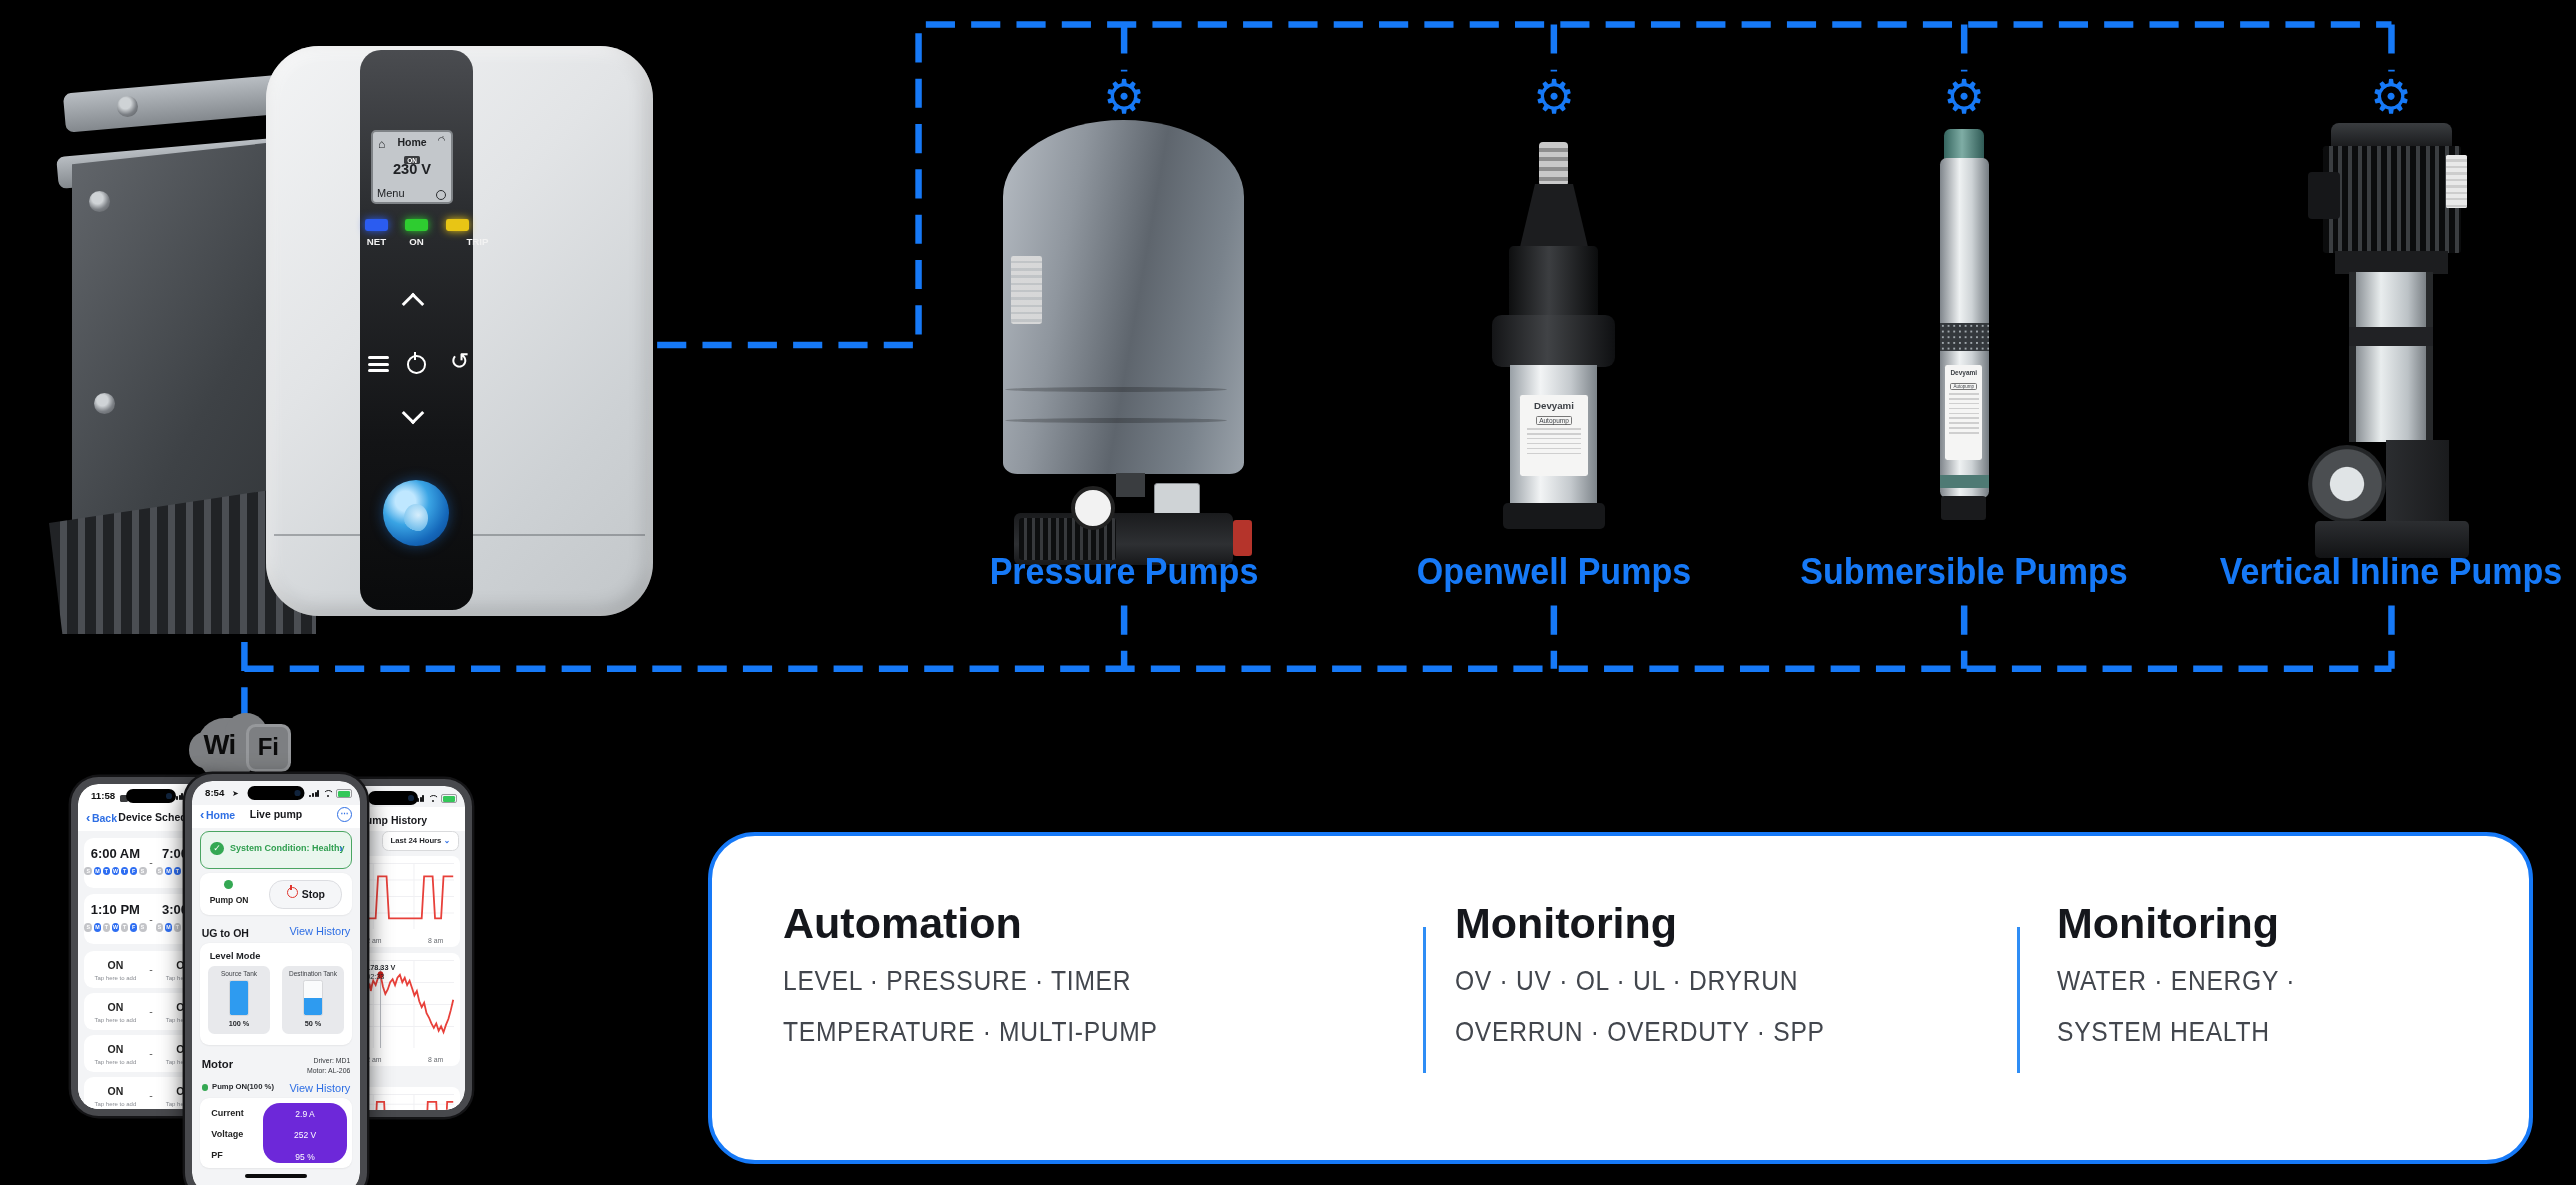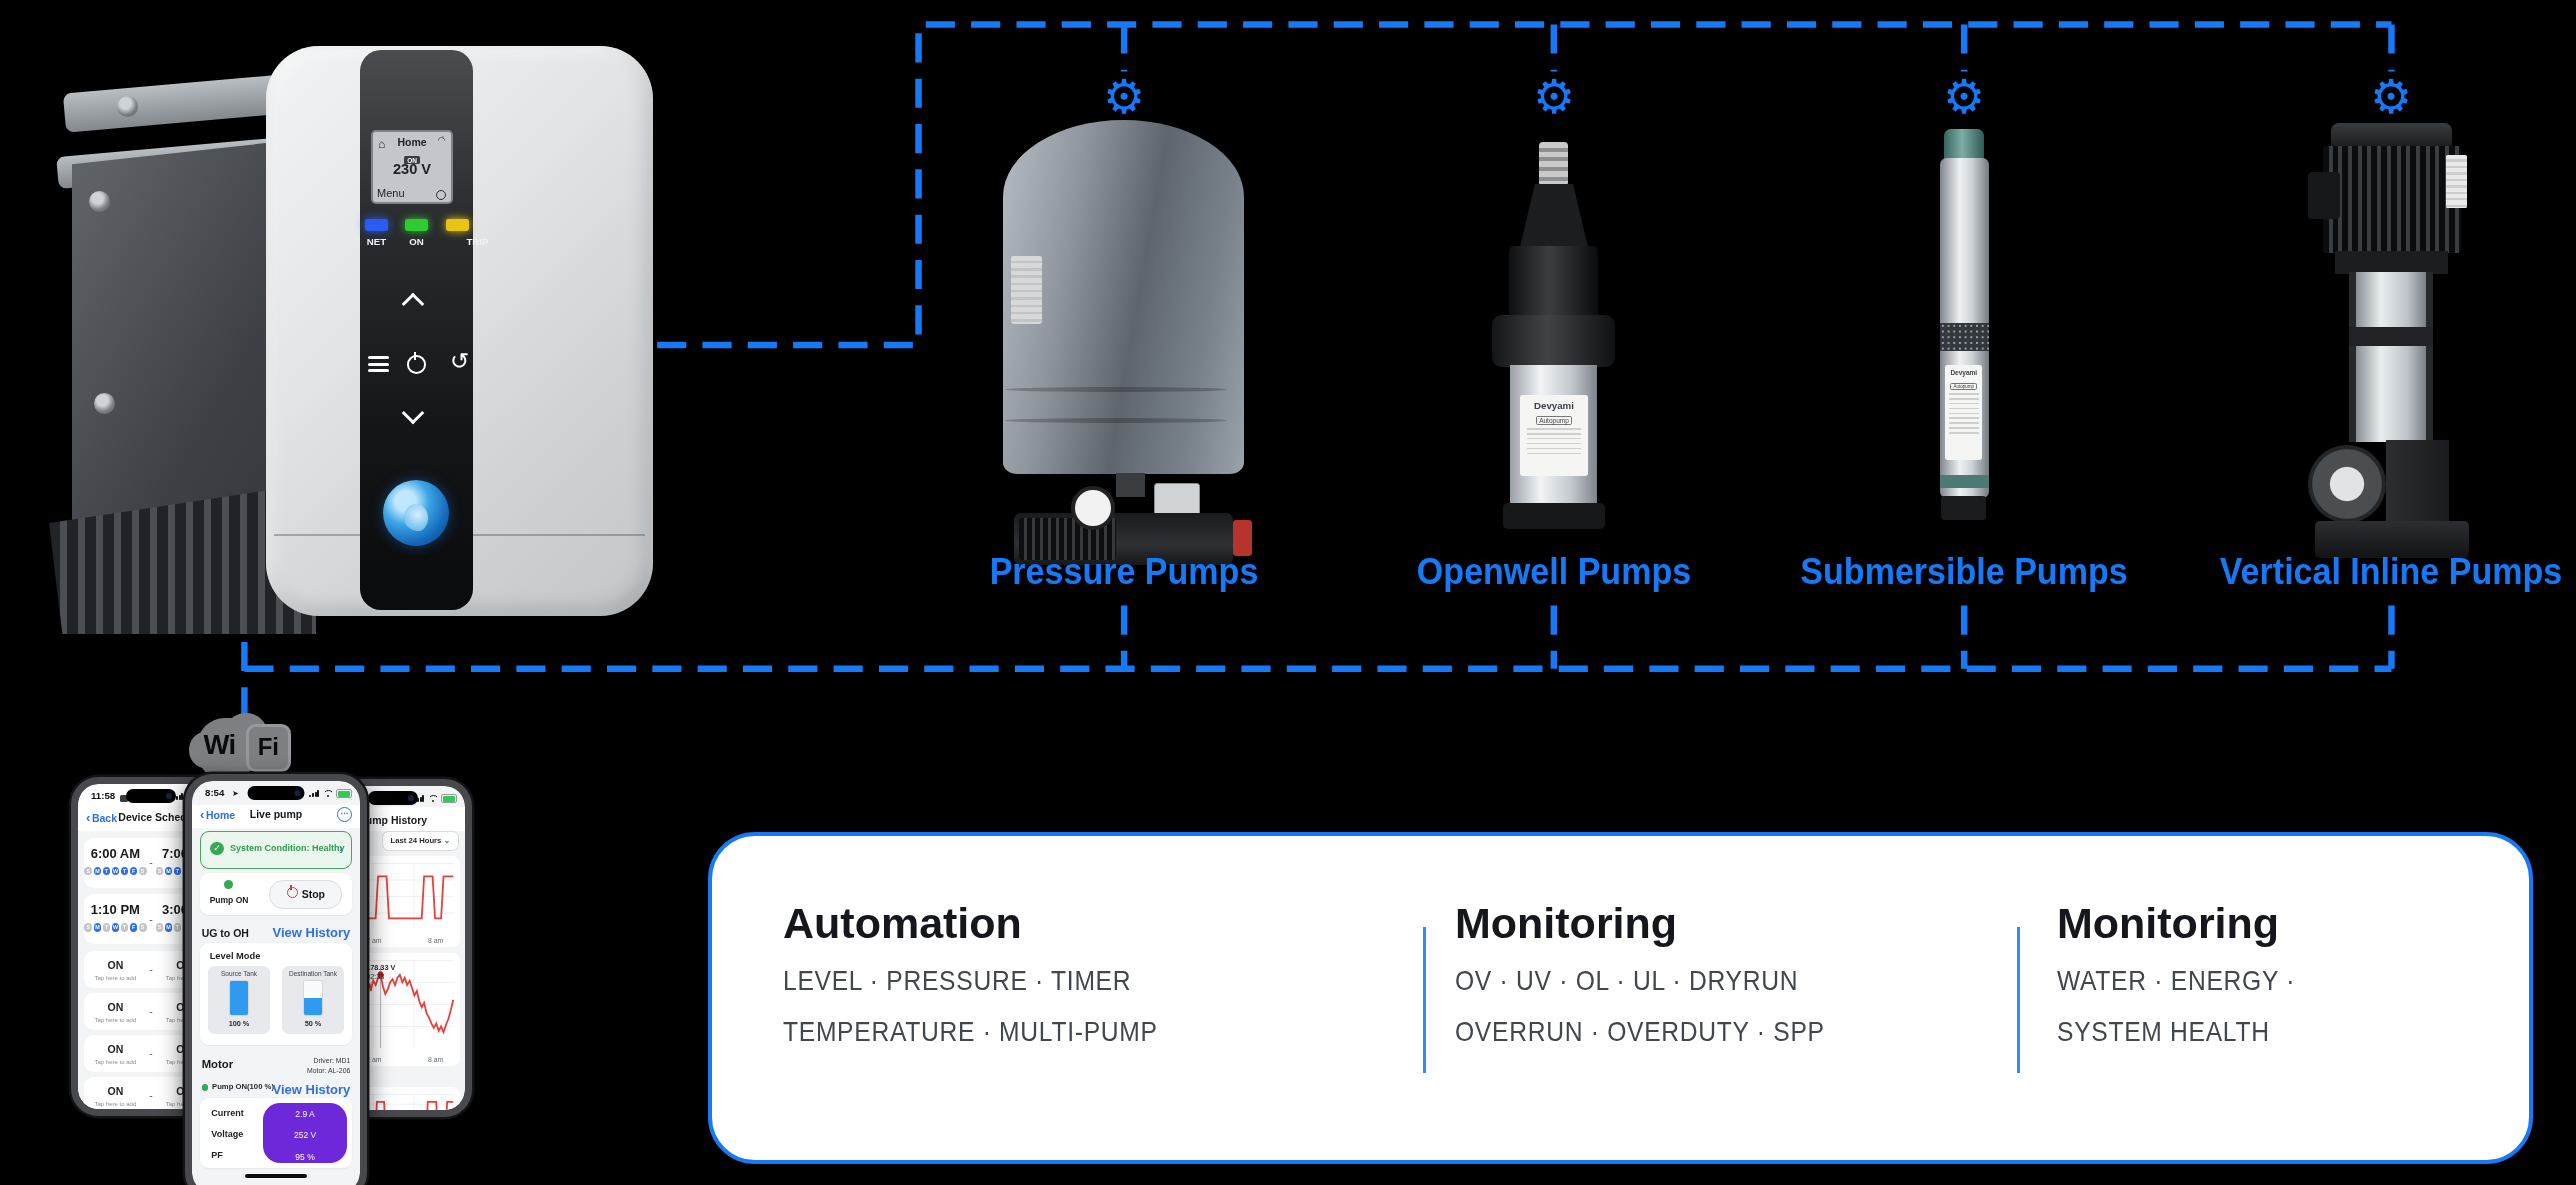--- a/index.html
+++ b/index.html
@@ -115,21 +115,21 @@
   .greenbanner{position:absolute;left:8px;right:8px;top:50px;height:36px;background:#eaf6ee;border:1.6px solid #4aa562;border-radius:9px;}
   .gb-check{position:absolute;left:9px;top:9.7px;width:13.8px;height:13.8px;border-radius:50%;background:#34a853;color:#fff;font-size:9px;line-height:13.8px;text-align:center;}
   .gb-text{position:absolute;left:29px;top:11.3px;font-size:9px;font-weight:600;color:#2f9e4f;}
   .gb-arrow{position:absolute;right:8px;top:9.7px;color:#2f6fe4;font-size:11.3px;font-weight:bold;}
   .card{position:absolute;background:#fff;border-radius:9px;box-shadow:0 0.8px 1.6px rgba(0,0,0,.06);}
   .pump-on-dot{position:absolute;width:9px;height:9px;border-radius:50%;background:#34a853;}
   .stopbtn{position:absolute;right:9.7px;top:6.5px;width:71px;height:27.5px;background:#f5f6f8;border:1.2px solid #dcdde1;border-radius:13.8px;text-align:center;line-height:27.5px;font-size:10.5px;font-weight:600;color:#17181c;}
   .stop-pwr{display:inline-block;width:9px;height:9px;border:1.6px solid #e0342c;border-radius:50%;position:relative;vertical-align:-0.8px;margin-right:4px;}
   .stop-pwr:before{content:"";position:absolute;left:2.8px;top:-3.2px;width:1.6px;height:4.9px;background:#e0342c;}
   .sectrow-l{font-size:10.5px;font-weight:bold;color:#17181c;}
-  .viewhist{color:#2f6fe4;font-size:13px;font-weight:700;}
+  .viewhist{color:#2f6fe4;font-size:11px;font-weight:400;}
   .tankcard{position:absolute;top:23px;width:62px;height:68px;background:#e8e9ec;border-radius:6.5px;text-align:center;}
   .tankname{font-size:6.5px;color:#3c3f44;margin-top:4px;line-height:1.2;}
   .tankbar{position:relative;margin:2.4px auto 0;width:18px;height:34px;background:#fafbfc;border:0.8px solid #d6d7da;border-radius:2.4px;overflow:hidden;}
   .tankfill{position:absolute;left:0;right:0;bottom:0;background:#2e9bf0;}
   .tankpct{font-size:7.3px;color:#27292d;margin-top:2.4px;font-weight:600;}
   .statrow-k{position:absolute;left:11.3px;font-size:9px;font-weight:600;color:#222;}
   .statval{position:absolute;font-size:8.5px;color:#fff;width:100%;text-align:center;}
   .homebar{position:absolute;left:50%;transform:translateX(-50%);width:62px;height:4px;background:#0b0b0c;border-radius:2.4px;z-index:6;}
   .rangepill{position:absolute;right:6.5px;top:45px;height:18px;padding:0 7.3px;background:#fff;border:0.8px solid #d9dadc;border-radius:6.5px;font-size:7.7px;line-height:18px;color:#27292d;font-weight:600;}
   .rangepill b{color:#2f6fe4;font-weight:bold;margin-left:2.4px;}

